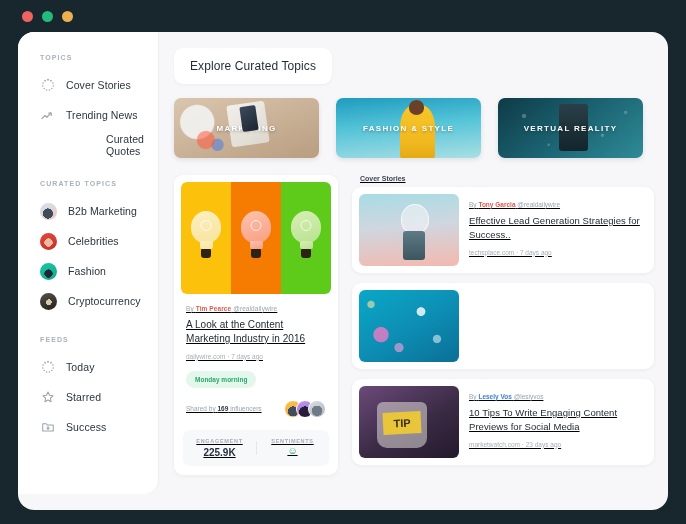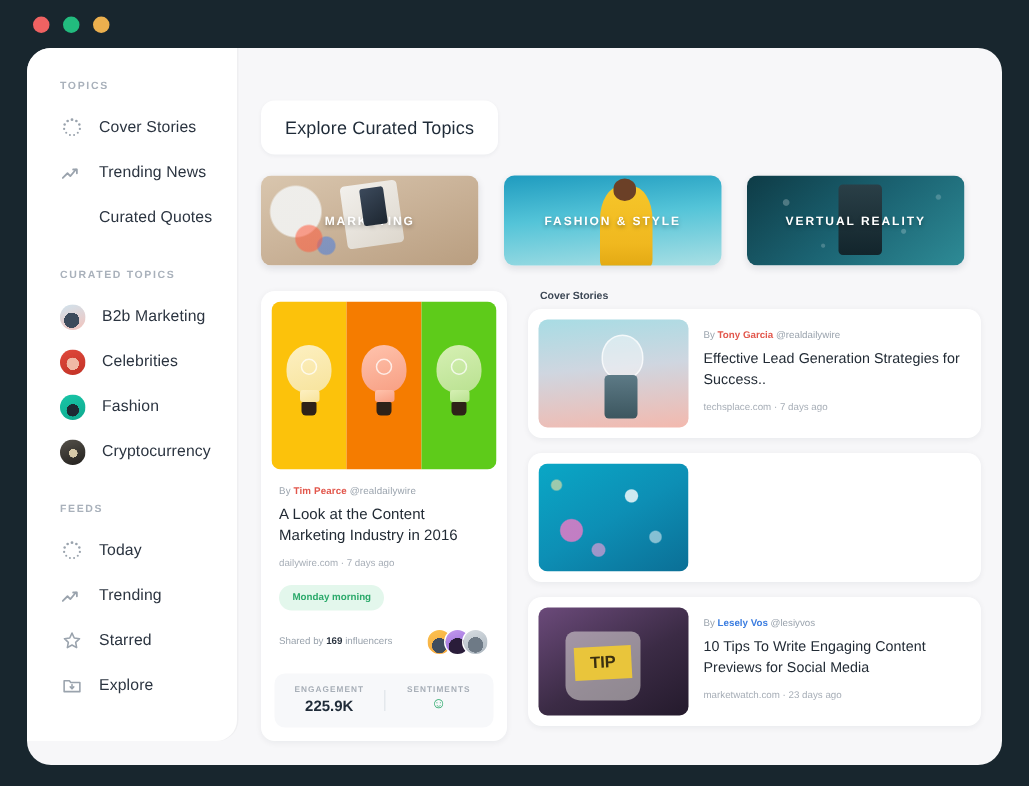--- a/index.html
+++ b/index.html
@@ -69,39 +69,40 @@
     color: #2b3440;
     letter-spacing: .1px;
   }
   .nav-ico {
     width: 15px; height: 15px;
     flex: none;
     display: flex; align-items: center; justify-content: center;
     color: #9aa3ad;
   }
   .nav-ico svg { display: block; }
-  .nav-item.indent { padding-left: 48px; }
+  .nav-item.indent { padding-left: 48px; margin-left: 40px; }
 
   .topic-av {
     width: 17px; height: 17px; border-radius: 50%;
     flex: none;
     position: relative;
     overflow: hidden;
   }
   .topic-av::after {
     content: ""; position: absolute; inset: 0;
     border-radius: 50%;
     box-shadow: 0 0 5px 1px rgba(0,0,0,.10);
   }
 
   
   .main {
     flex: 1;
-    padding: 35px 14px 0 16px;
-    overflow: hidden;
+    padding: 16px 14px 0 16px;
+    overflow: hidden;
+    text-decoration: underline;
   }
   .explore-tab {
     display: inline-block;
     background: #fff;
     border-radius: 9px;
     padding: 11px 16px;
     font-size: 12px;
     color: #1f2b38;
     font-weight: 400;
     letter-spacing: .1px;
@@ -469,48 +470,39 @@
               <circle cx="9.6" cy="20.6" r="1.2"></circle>
                 <circle cx="5.4" cy="18" r="1.2"></circle>
                 <circle cx="3" cy="13.6" r="1.3"></circle>
               <circle cx="3.6" cy="8.6" r="1.4"></circle>
                 <circle cx="7" cy="4.6" r="1.5"></circle>
             </svg>
           </span>
           <span class="label">Today</span>
         </div>
 
-        <div class="nav-item">
-          <span class="nav-ico">
-            <svg width="15" height="15" viewBox="0 0 24 24" fill="none" stroke="currentColor" stroke-width="1.9" stroke-linecap="round" stroke-linejoin="round">
-              <path d="M3 17l5-5 3 3 6-7"></path>
-                <path d="M14 8h4v4"></path>
-            </svg>
-          </span>
-          <span class="label">Trending</span>
-        </div>
 
         <div class="nav-item">
           <span class="nav-ico">
             <svg width="14" height="14" viewBox="0 0 24 24" fill="none" stroke="currentColor" stroke-width="1.8" stroke-linejoin="round">
               <path d="M12 3.5l2.6 5.6 6 .8-4.4 4.2 1.1 6-5.3-2.9-5.3 2.9 1.1-6L3.4 9.9l6-.8z"></path>
             </svg>
           </span>
           <span class="label">Starred</span>
         </div>
 
         <div class="nav-item">
           <span class="nav-ico">
             <svg width="14" height="14" viewBox="0 0 24 24" fill="none" stroke="currentColor" stroke-width="1.8" stroke-linecap="round" stroke-linejoin="round">
               <path d="M3 6.5h6l1.6 2H21v10.5H3z"></path>
                 <path d="M12 11v4.5"></path>
                 <path d="M10 13.6l2 2 2-2"></path>
             </svg>
           </span>
-          <span class="label">Explore</span>
+          <span class="label">Success</span>
         </div>
 
       </aside>
 
       <main class="main">
 
         <div class="explore-tab">Explore Curated Topics</div>
 
         <div class="cat-row">
           <div class="cat-card bg-marketing">

